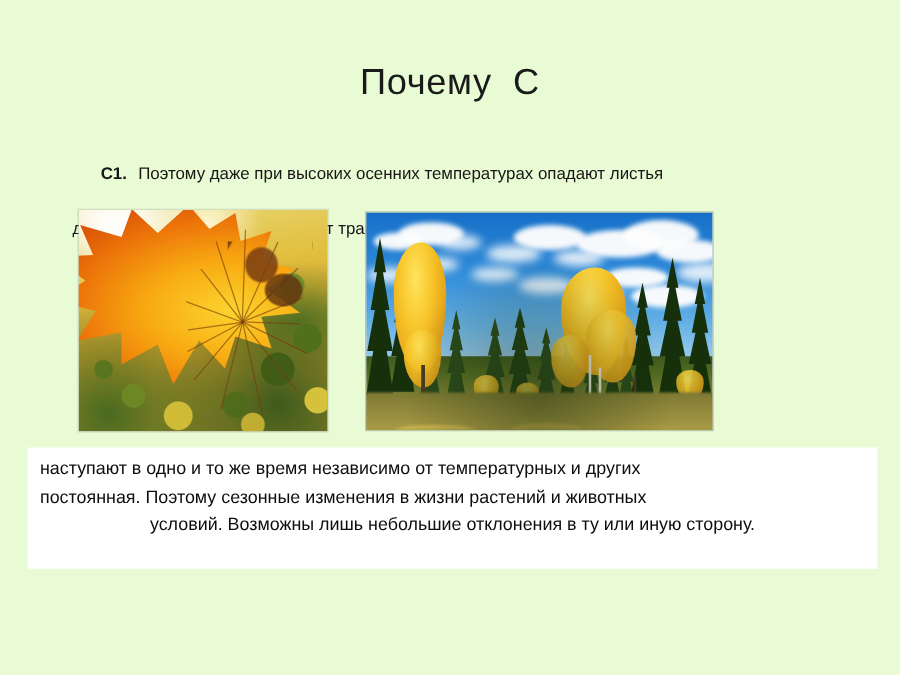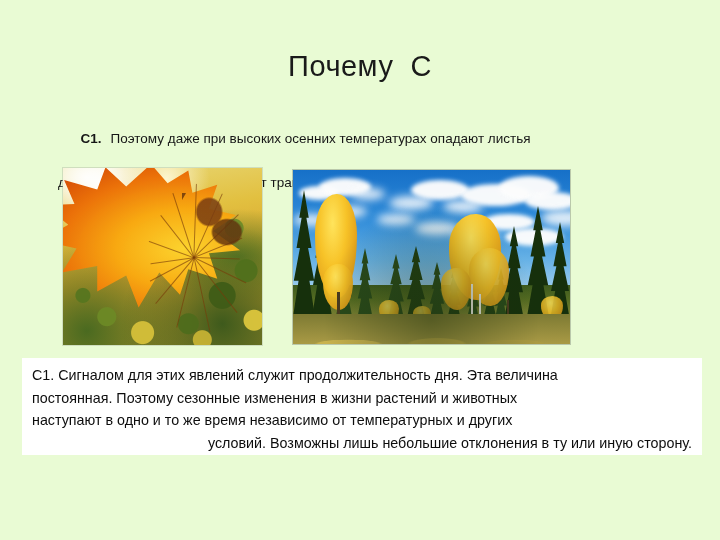--- a/index.html
+++ b/index.html
@@ -231,21 +231,21 @@
     position: absolute;
     left: 10px;
     top: 6px;
     width: 660px;
     color: #0d0d0d;
     font-size: 14.3px;
     line-height: 22.5px;
     text-align: justify;
     text-justify: inter-word;
   }
-  .answer-text .last-line { text-align: right; }
+  .answer-text .last-line { text-align: center; }
 </style>
 </head>
 <body>
 
 <div class="slide">
 
   <div class="slide-title">Почему  С</div>
 
   <div class="question-block">
     <div class="q-line">
@@ -328,20 +328,19 @@
         <div class="trunk" style="left: 186px; bottom: 14px; width: 2px; height: 36px;"></div>
         <div class="trunk dark" style="left: 44px; bottom: 16px; width: 3px; height: 36px;"></div>
         <div class="trunk dark" style="left: 214px; bottom: 14px; width: 2px; height: 30px;"></div>
       </div>
     <div class="grass"></div>
     <div class="forest-blend"></div>
   </div>
 
   <div id="answer-box">
     <div class="answer-text">
-      <div>C1. Сигналом для этих явлений служит продолжительность дня. Эта величина</div>
+      <div>наступают в одно и то же время независимо от температурных и других</div>
       <div>постоянная. Поэтому сезонные изменения в жизни растений и животных</div>
-      <div>наступают в одно и то же время независимо от температурных и других</div>
       <div class="last-line">условий. Возможны лишь небольшие отклонения в ту или иную сторону.</div>
     </div>
   </div>
 
 </div>
 
 </body></html>

